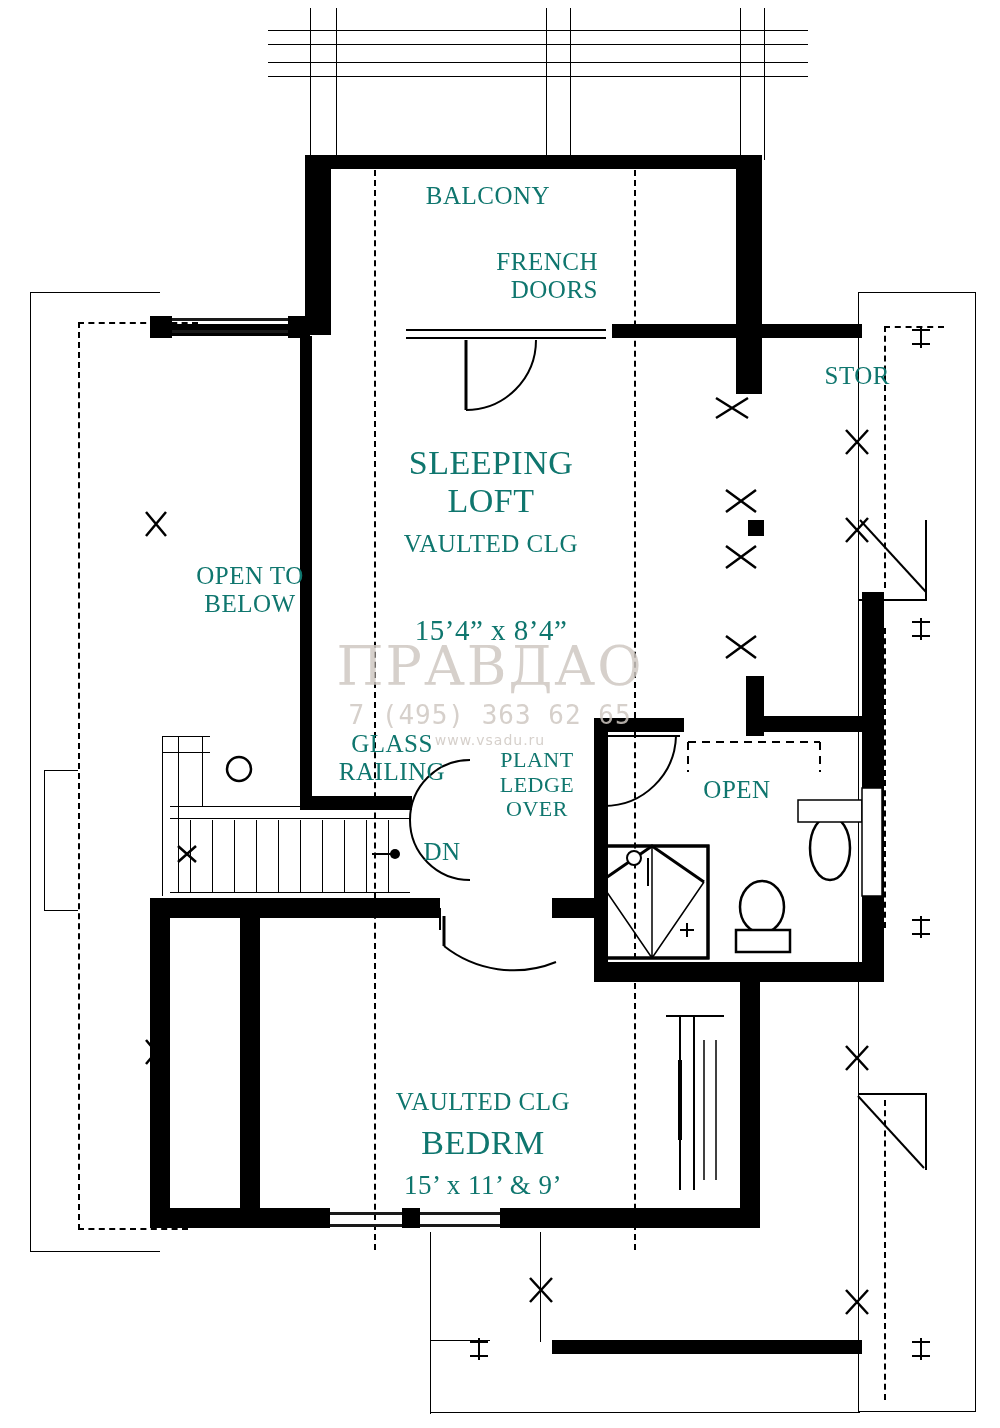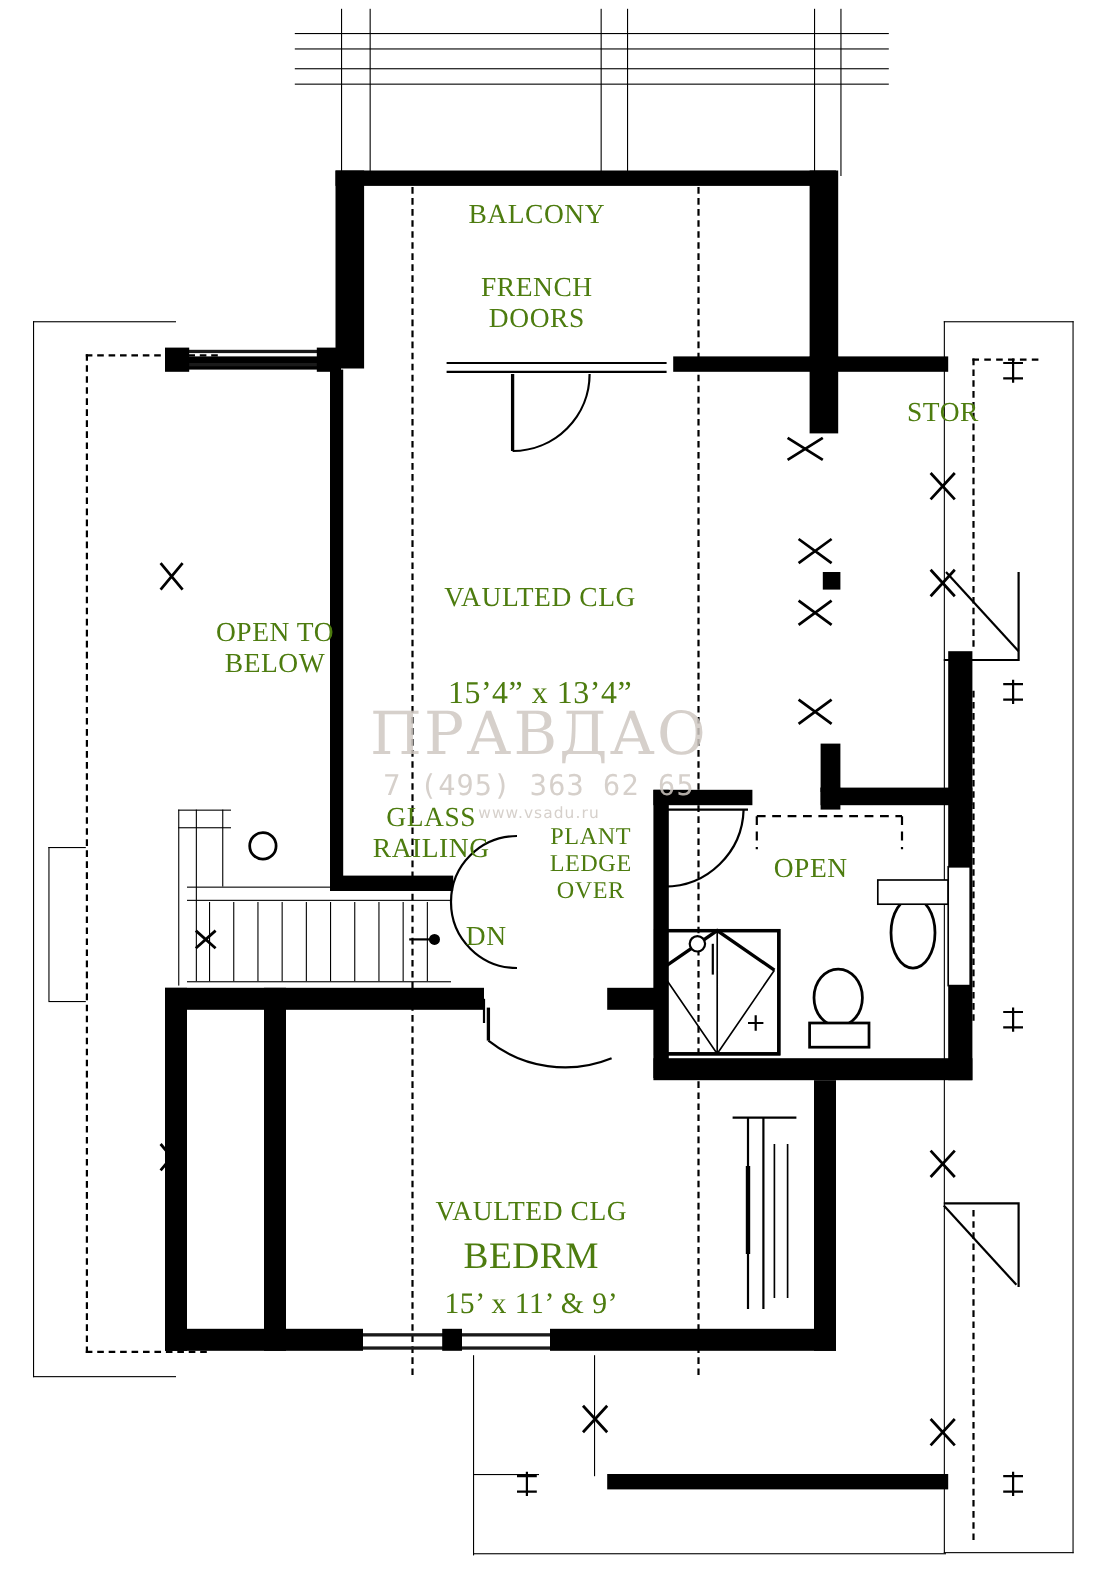--- a/index.html
+++ b/index.html
@@ -40,21 +40,21 @@
     border-top: 1px solid #000;
     height: 0;
   }
   .hairline-v {
     position: absolute;
     border-left: 1px solid #000;
     width: 0;
   }
   .lbl {
     position: absolute;
-    color: #4d7c0f;
+    color: #0f766e;
     text-align: center;
     line-height: 1.12;
     white-space: pre-line;
     letter-spacing: 0.5px;
   }
   .lbl.big {
     font-size: 34px;
   }
   .lbl.med {
     font-size: 25px;
@@ -286,27 +286,29 @@
   </svg>
 
   <div class="wm">
     <div class="wm1">ПРАВДАО</div>
     <div class="wm2">7 (495) 363 62 65</div>
     <div class="wm3">www.vsadu.ru</div>
   </div>
 
   <div class="lbl med" style="left:368px; top:182px; width:240px;">BALCONY</div>
 
-  <div class="lbl med" style="left:378px; top:248px; width:220px;">FRENCH
+  <div class="lbl med" style="left:378px; top:248px; width:220px;text-align:right;">FRENCH
 DOORS</div>
 
   <div class="lbl med" style="left:770px; top:362px; width:120px; text-align:right;">STOR</div>
 
+  <div class="lbl big" style="left:366px; top:444px; width:250px;">SLEEPING
+LOFT</div>
   <div class="lbl med" style="left:366px; top:530px; width:250px;">VAULTED CLG</div>
-  <div class="lbl" style="left:366px; top:614px; width:250px; font-size:29px;">15’4” x 13’4”</div>
+  <div class="lbl" style="left:366px; top:614px; width:250px; font-size:29px;">15’4” x 8’4”</div>
 
   <div class="lbl med" style="left:160px; top:562px; width:180px;">OPEN TO
 BELOW</div>
 
   <div class="lbl sm" style="left:472px; top:748px; width:130px;">PLANT
 LEDGE
 OVER</div>
 
   <div class="lbl med" style="left:312px; top:730px; width:160px;">GLASS
 RAILING</div>

